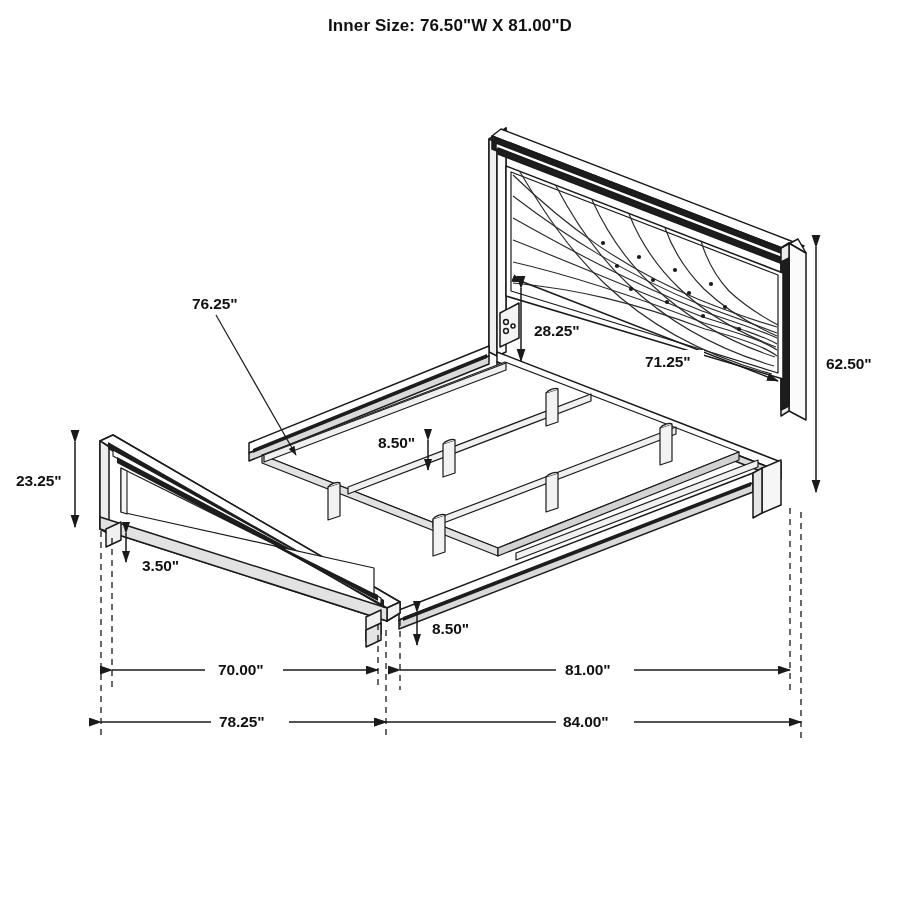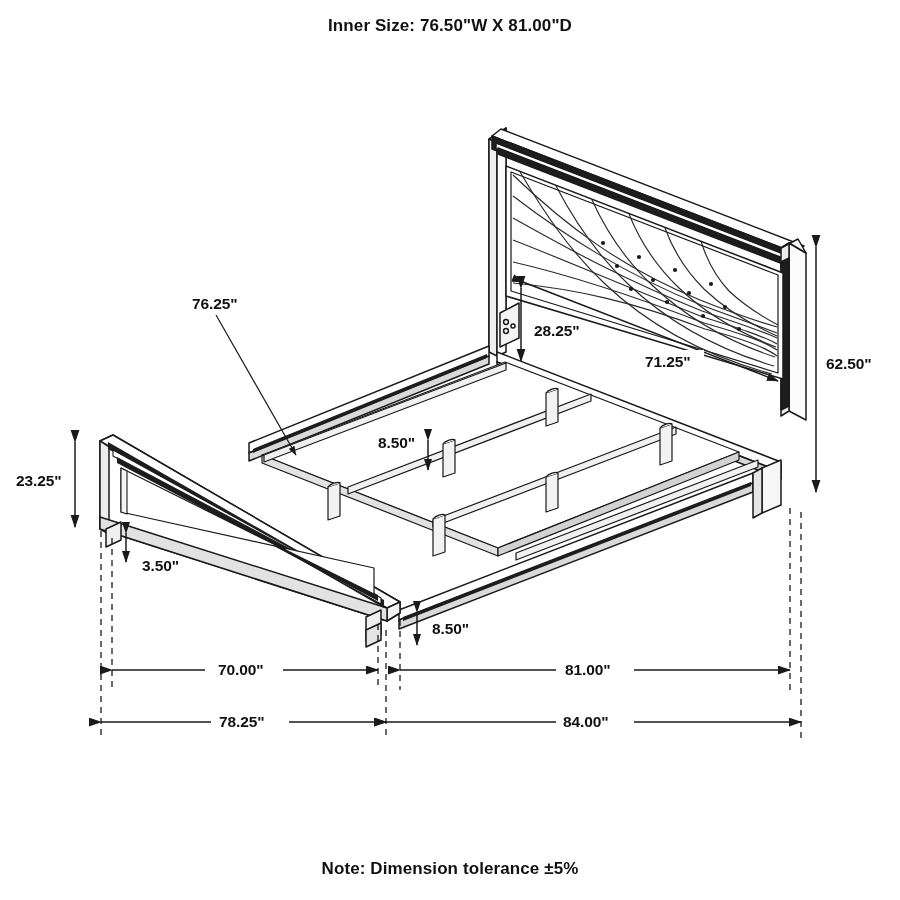--- a/index.html
+++ b/index.html
@@ -218,15 +218,14 @@
   <div class="dim" style="left:192px;top:295px;">76.25"</div>
 
   <div class="dim" style="left:218px;top:661px;">70.00"</div>
 
   <div class="dim" style="left:565px;top:661px;">81.00"</div>
 
   <div class="dim" style="left:219px;top:713px;">78.25"</div>
 
   <div class="dim" style="left:563px;top:713px;">84.00"</div>
 
-  <div class="title-text" id="note-bottom">Note: Dimension tolerance ±5%</div>
 
 </div>
 
 </body></html>

